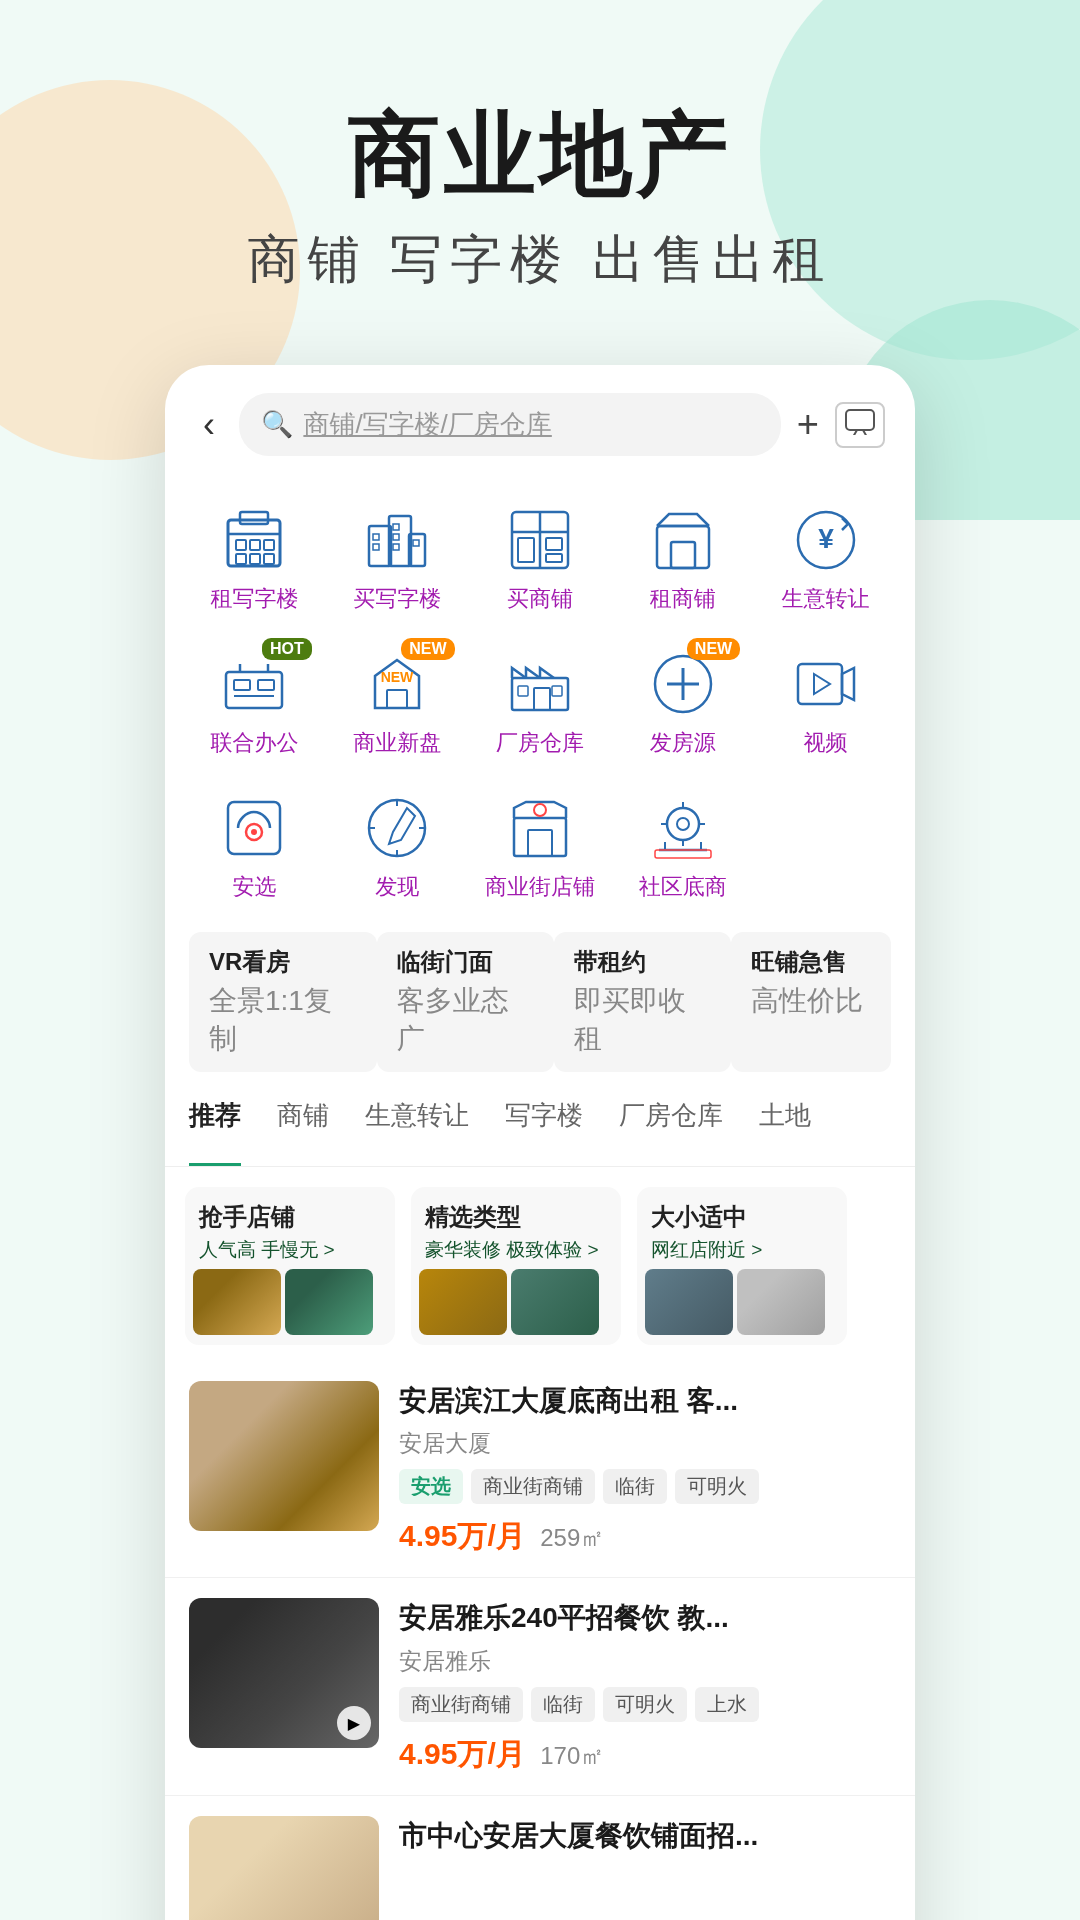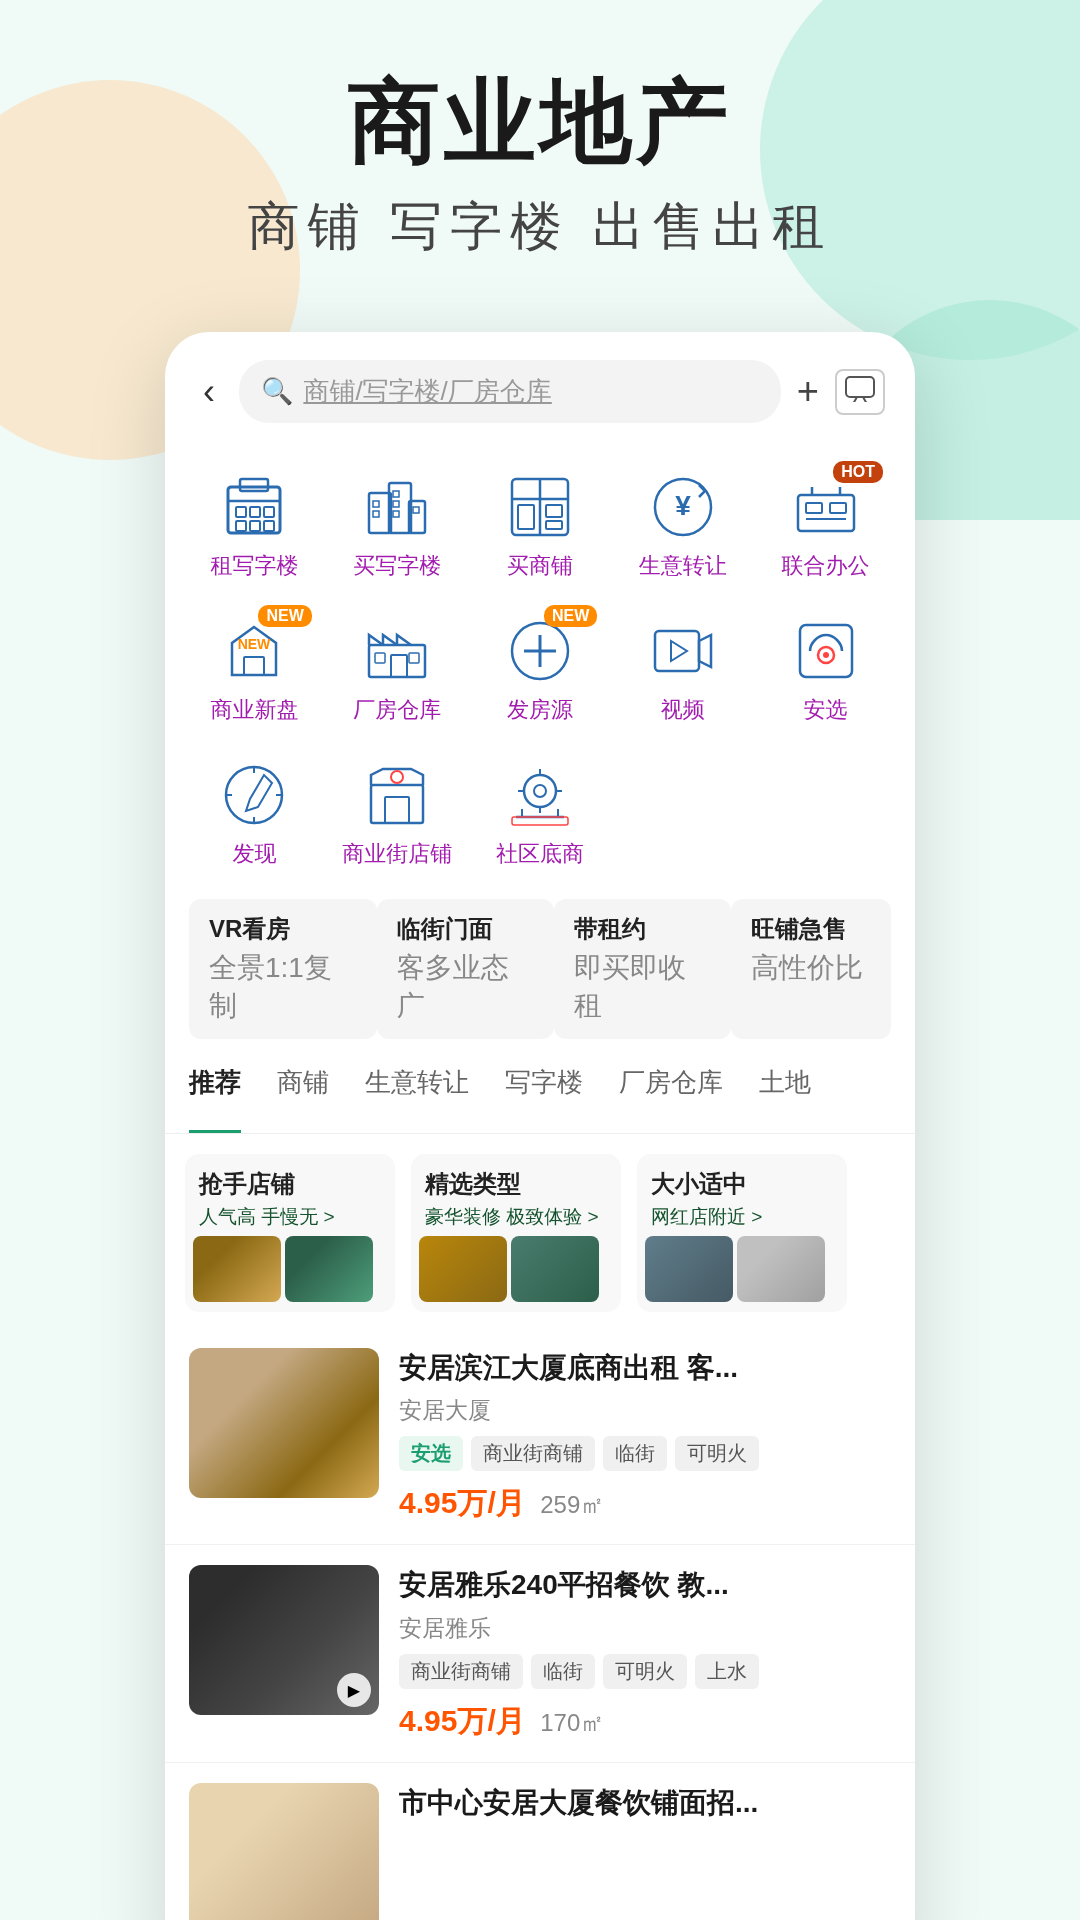--- a/index.html
+++ b/index.html
@@ -41,21 +41,21 @@
       border-radius: 50%;
       background: rgba(160, 230, 210, 0.55);
       bottom: -80px; right: -60px;
     }
 
     
     .hero {
       position: relative;
       z-index: 1;
       text-align: center;
-      padding: 71px 0 40px;
+      padding: 104px 0 40px;
     }
     .hero-title {
       font-size: 92px;
       font-weight: 900;
       color: #1a1a1a;
       letter-spacing: 4px;
       line-height: 1.1;
     }
     .hero-subtitle {
       font-size: 52px;
@@ -158,21 +158,21 @@
     .badge {
       position: absolute;
       top: 10px;
       right: 12px;
       font-size: 16px;
       font-weight: bold;
       color: white;
       padding: 2px 8px;
       border-radius: 10px;
     }
-    .badge-hot { background: #c2410c; }
+    .badge-hot { background: #4d7c0f; border-radius: 9px; }
     .badge-new { background: #ff8c00; }
 
     
     .feature-tags {
       display: flex;
       padding: 10px 24px 16px;
       overflow-x: auto;
     }
     .feature-tag {
       background: #f5f5f5;
@@ -419,20 +419,31 @@
           <line x1="6" y1="26" x2="62" y2="26" stroke="#2b6cb0" stroke-width="2.5"></line>
           <line x1="34" y1="6" x2="34" y2="62" stroke="#2b6cb0" stroke-width="2.5"></line>
           <rect x="12" y="32" width="16" height="24" rx="1" stroke="#2b6cb0" stroke-width="2"></rect>
           <rect x="40" y="32" width="16" height="12" rx="1" stroke="#2b6cb0" stroke-width="2"></rect>
           <rect x="40" y="48" width="16" height="8" rx="1" stroke="#2b6cb0" stroke-width="2"></rect>
         </svg>
       </div>
       <span class="cat-label">买商铺</span>
     </div>
 
+    <div class="cat-item">
+      <div class="cat-icon">
+        <svg viewBox="0 0 68 68" fill="none">
+          <rect x="8" y="20" width="52" height="42" rx="3" stroke="#2b6cb0" stroke-width="2.5" fill="none"></rect>
+          <path d="M8 20 L20 8 H48 L60 20" stroke="#2b6cb0" stroke-width="2.5" fill="none"></path>
+          <rect x="22" y="36" width="24" height="26" rx="2" stroke="#2b6cb0" stroke-width="2.5" fill="none"></rect>
+          <line x1="8" y1="20" x2="60" y2="20" stroke="#2b6cb0" stroke-width="2.5"></line>
+        </svg>
+      </div>
+      <span class="cat-label">租商铺</span>
+    </div>
 
     <div class="cat-item">
       <div class="cat-icon">
         <svg viewBox="0 0 68 68" fill="none">
           <circle cx="34" cy="34" r="28" stroke="#2b6cb0" stroke-width="2.5" fill="none"></circle>
           <text x="34" y="42" text-anchor="middle" font-size="28" fill="#2b6cb0" font-weight="bold">¥</text>
           <path d="M50 12 L56 18 L50 24" stroke="#2b6cb0" stroke-width="2.5" fill="none"></path>
         </svg>
       </div>
       <span class="cat-label">生意转让</span>

